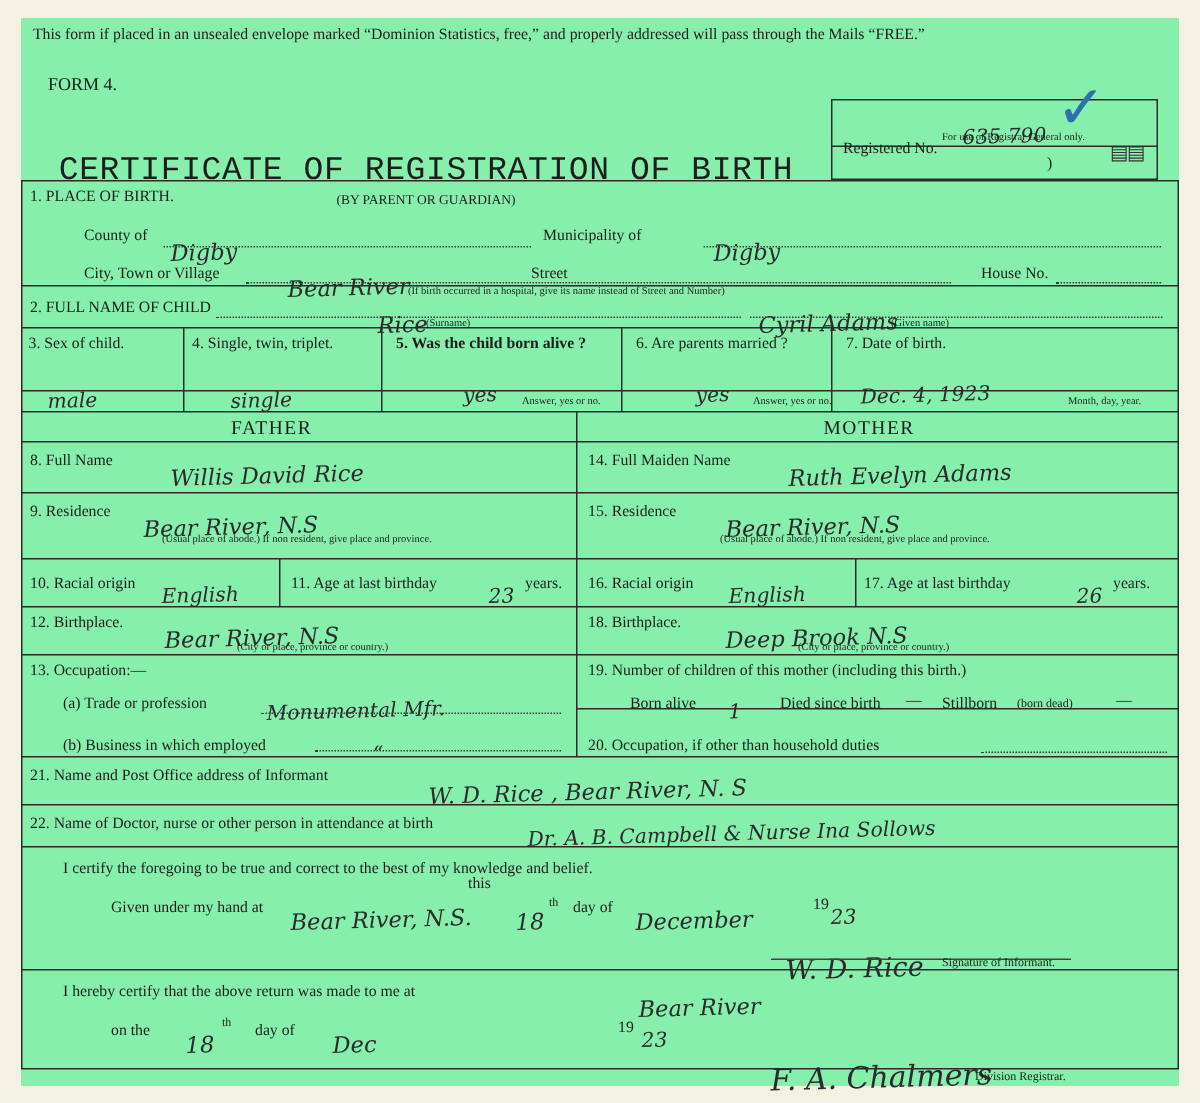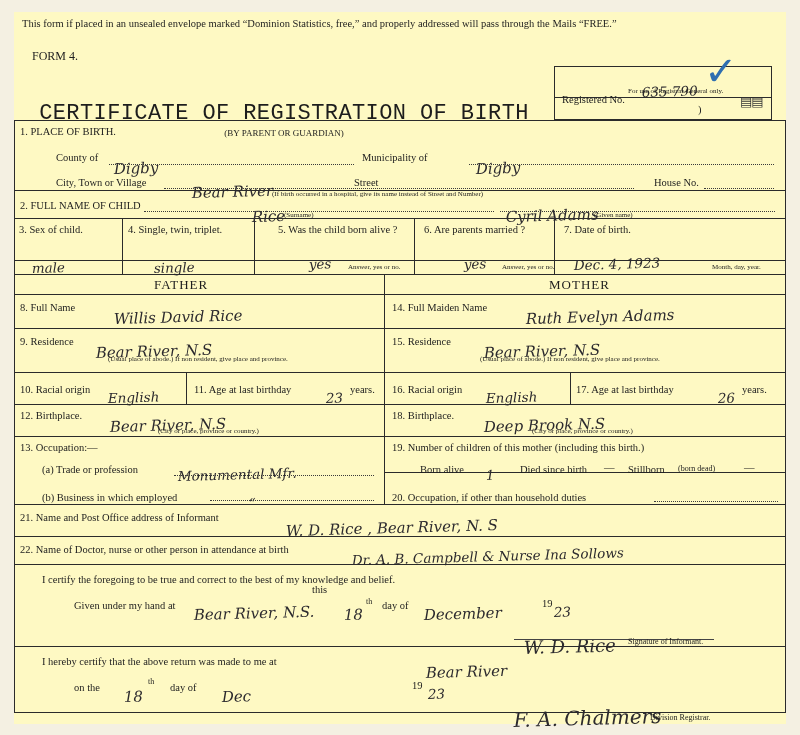--- a/index.html
+++ b/index.html
@@ -19,21 +19,21 @@
     height: 735px;
     background: #f4f0e2;
     box-sizing: border-box;
   }
   .paper {
     position: absolute;
     left: 14px;
     top: 12px;
     width: 772px;
     height: 712px;
-    background: #fef9c3;
+    background: #86efac;
     box-sizing: border-box;
   }
   
   .ln {
     position: absolute;
     background: #2b2b2b;
   }
   .hline { height: 1px; }
   .vline { width: 1px; }
 
@@ -207,21 +207,21 @@
     <div class="hw b" style="left:492px; top:196px;">Cyril Adams</div>
     <div class="dotline" style="left:486px; top:199px; width:275px;"></div>
     <div class="t xxs" style="left:532px; top:200px;">(Given name)</div>
 
     <div class="t sm" style="left:5px; top:212px;">3. Sex of child.</div>
     <div class="hw m" style="left:18px; top:248px;">male</div>
 
     <div class="t sm" style="left:114px; top:212px;">4. Single, twin, triplet.</div>
     <div class="hw m" style="left:140px; top:248px;">single</div>
 
-    <div class="t sm" style="left:264px; top:212px;">5. Was the child born alive ?</div>
+    <div class="t sm" style="left:250px; top:212px;font-weight:bold;">5. Was the child born alive ?</div>
     <div class="hw m" style="left:295px; top:244px;">yes</div>
     <div class="t xxs" style="left:286px; top:252px;">Answer, yes or no.</div>
 
     <div class="t sm" style="left:410px; top:212px;">6. Are parents married ?</div>
     <div class="hw m" style="left:450px; top:244px;">yes</div>
     <div class="t xxs" style="left:440px; top:252px;">Answer, yes or no.</div>
 
     <div class="t sm" style="left:550px; top:212px;">7. Date of birth.</div>
     <div class="hw m" style="left:560px; top:245px;">Dec. 4, 1923</div>
     <div class="t xxs" style="left:650px; top:252px;">Month, day, year.</div>

